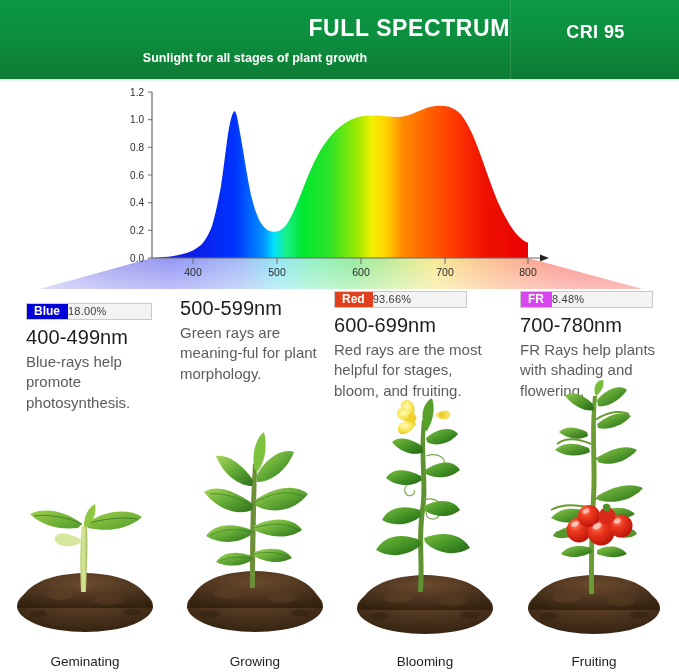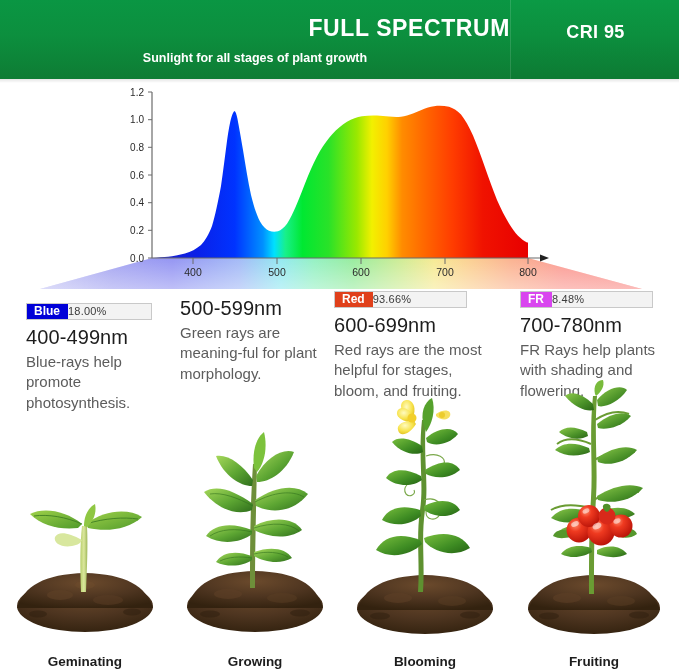--- a/index.html
+++ b/index.html
@@ -143,21 +143,20 @@
   .plants {
     position: absolute;
     left: 0; top: 380px;
     width: 679px; height: 292px;
   }
   .plant-cell {
     position: absolute;
     top: 0;
     width: 170px;
     height: 292px;
-    font-weight: bold;
   }
   .plant-cell-0 { left: 0px; }
   .plant-cell-1 { left: 170px; }
   .plant-cell-2 { left: 340px; }
   .plant-cell-3 { left: 509px; }
   .plant-art {
     position: absolute;
     left: 0; top: 0;
     width: 170px; height: 262px;
   }

